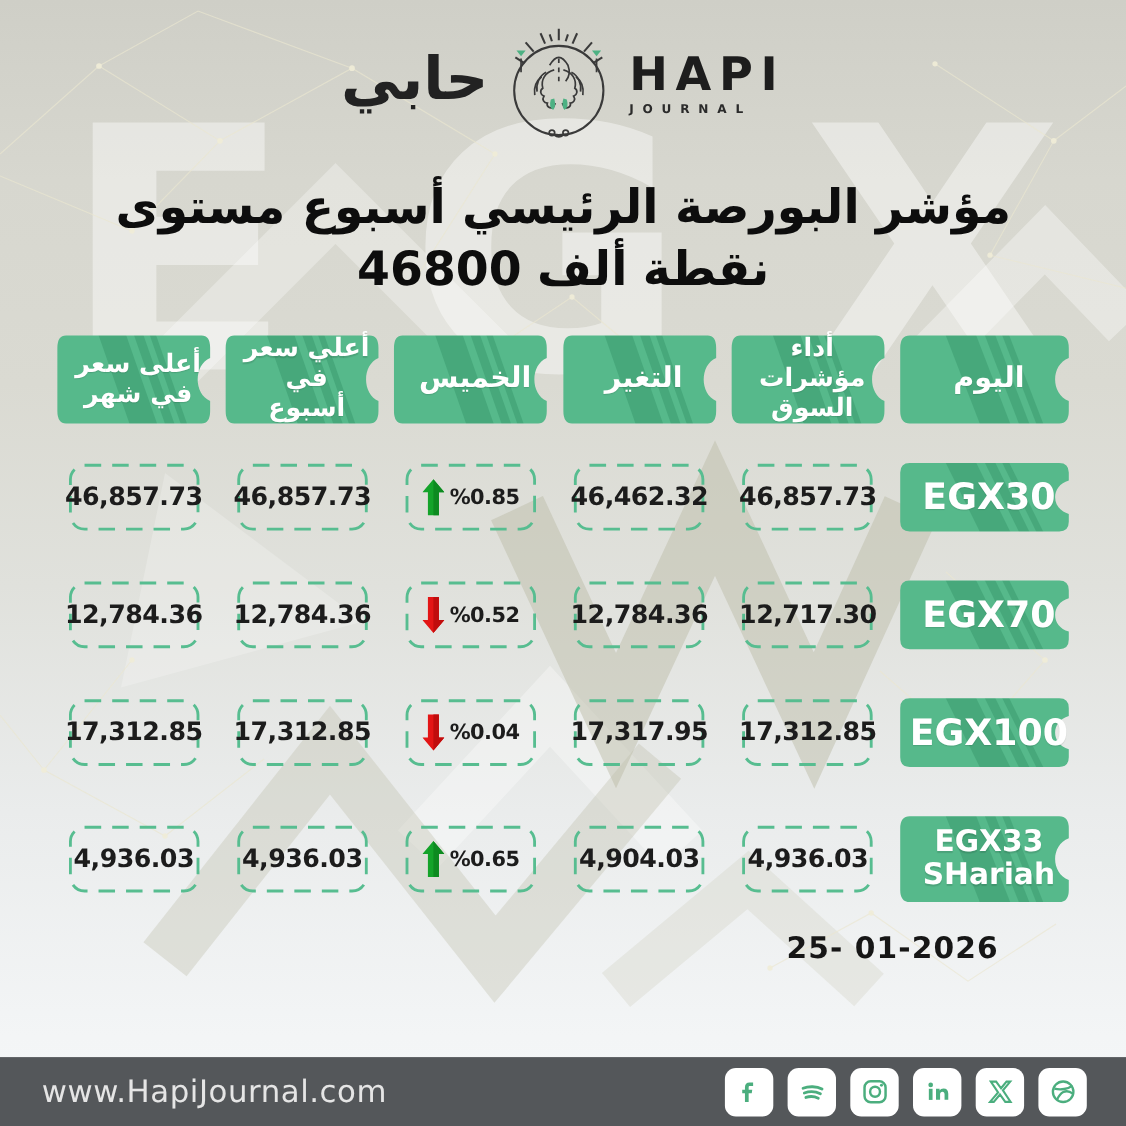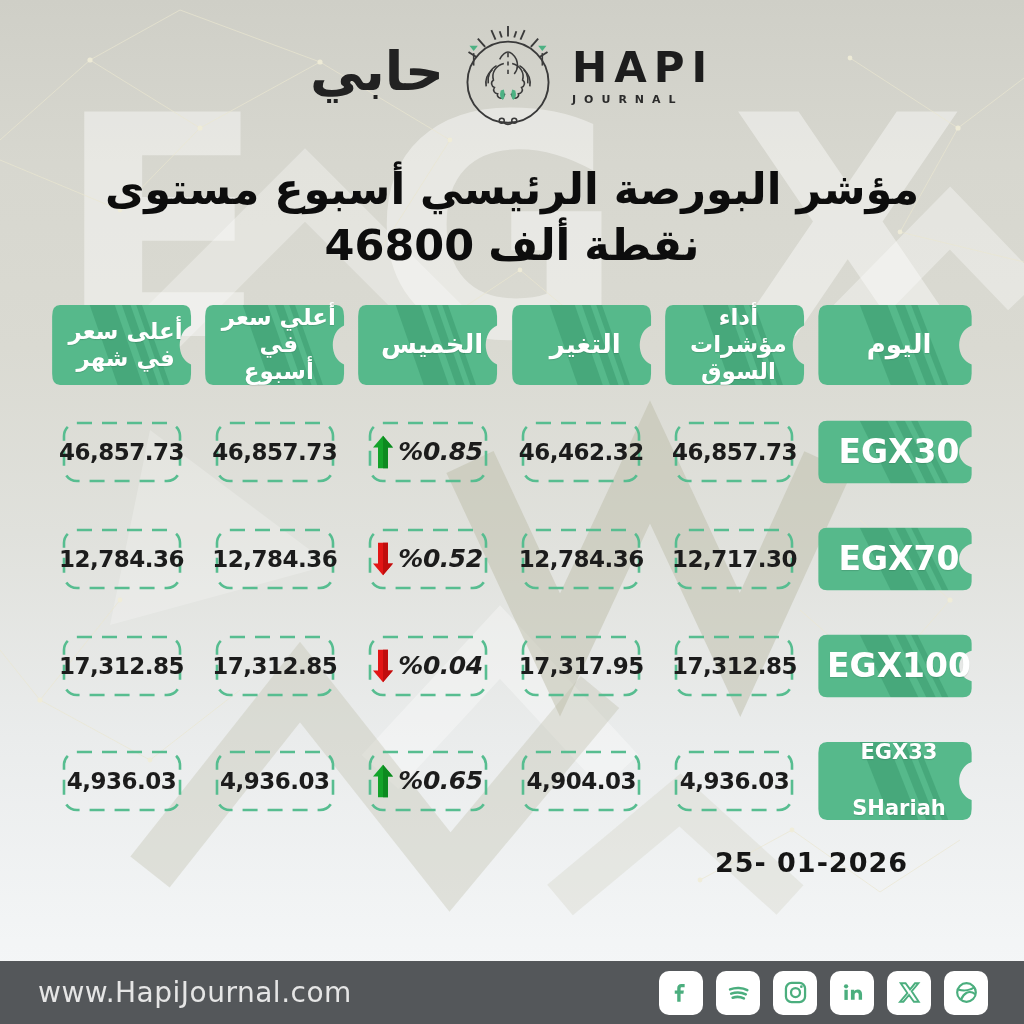--- a/index.html
+++ b/index.html
@@ -34,28 +34,28 @@
   .banner { position:relative; width:100%; }
   .banner > svg { position:absolute; inset:0; width:100%; height:100%; }
   .banner .btxt { position:relative; z-index:1; height:100%; display:flex; flex-direction:column;
     align-items:center; justify-content:center; color:#fff; font-weight:700; text-align:center;
     text-shadow:0 1px 1px rgba(0,0,0,.12); padding-left:8px; }
   .hdr { height:82px; }
   .hdr .btxt { font-size:23px; line-height:1.18; }
   .label-banner { height:64px; }
   .label-banner .btxt { font-size:33px; line-height:1; }
   .label-banner.tall { height:80px; }
-  .label-banner.tall .btxt { font-size:21px; line-height:1.12;justify-content:space-between; }
+  .label-banner.tall .btxt { font-size:27px; line-height:1.12; }
   span:empty { display:none; }
 
   .cell { display:flex; justify-content:center; }
   .vbox { position:relative; width:120px; height:62px; display:flex; align-items:center; justify-content:center; gap:5px; }
   .vbox svg.dash { position:absolute; inset:0; }
   .vbox .val { position:relative; z-index:1; font-size:23px; font-weight:700; color:#1c1c1c; letter-spacing:-0.5px; }
-  .change-box .val { font-size:25px;font-style:italic; }
+  .change-box .val { font-size:19px; }
   .arrow { position:relative; z-index:1; flex:0 0 auto; }
 
   
   .date-line { margin-top:26px; text-align:right; padding-right:116px; font-size:27px; font-weight:700; color:#161616; letter-spacing:1px; }
 
   
   .footer { position:absolute; left:0; bottom:0; width:100%; height:63px; background:#54575a;
     display:flex; align-items:center; justify-content:space-between; padding:0 36px 0 38px; z-index:2; }
   .website { color:#e5e5e5; font-size:28px; font-weight:400; letter-spacing:.5px; }
   .socials { display:flex; gap:13px; }

